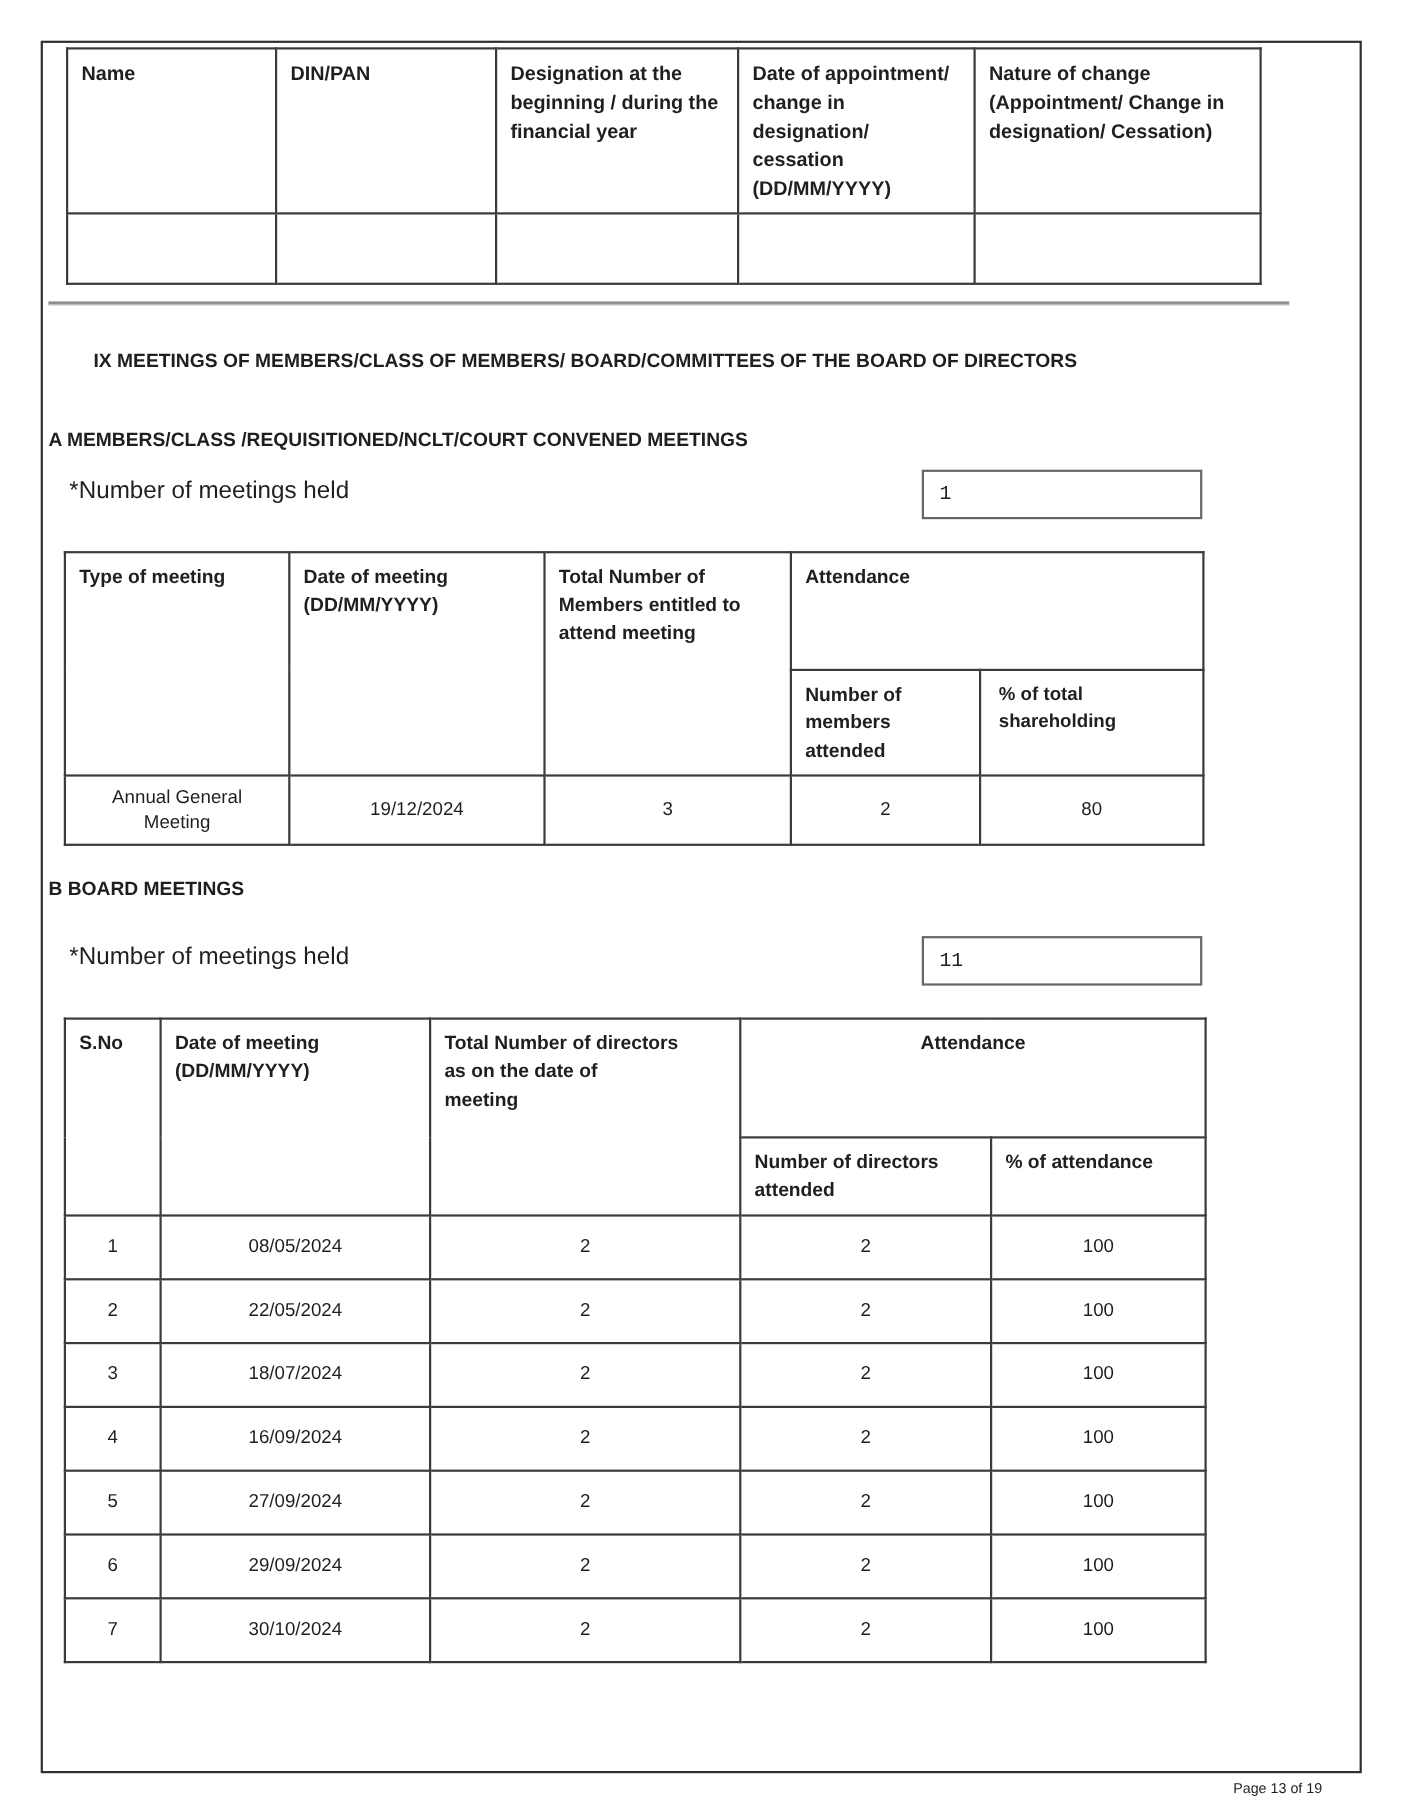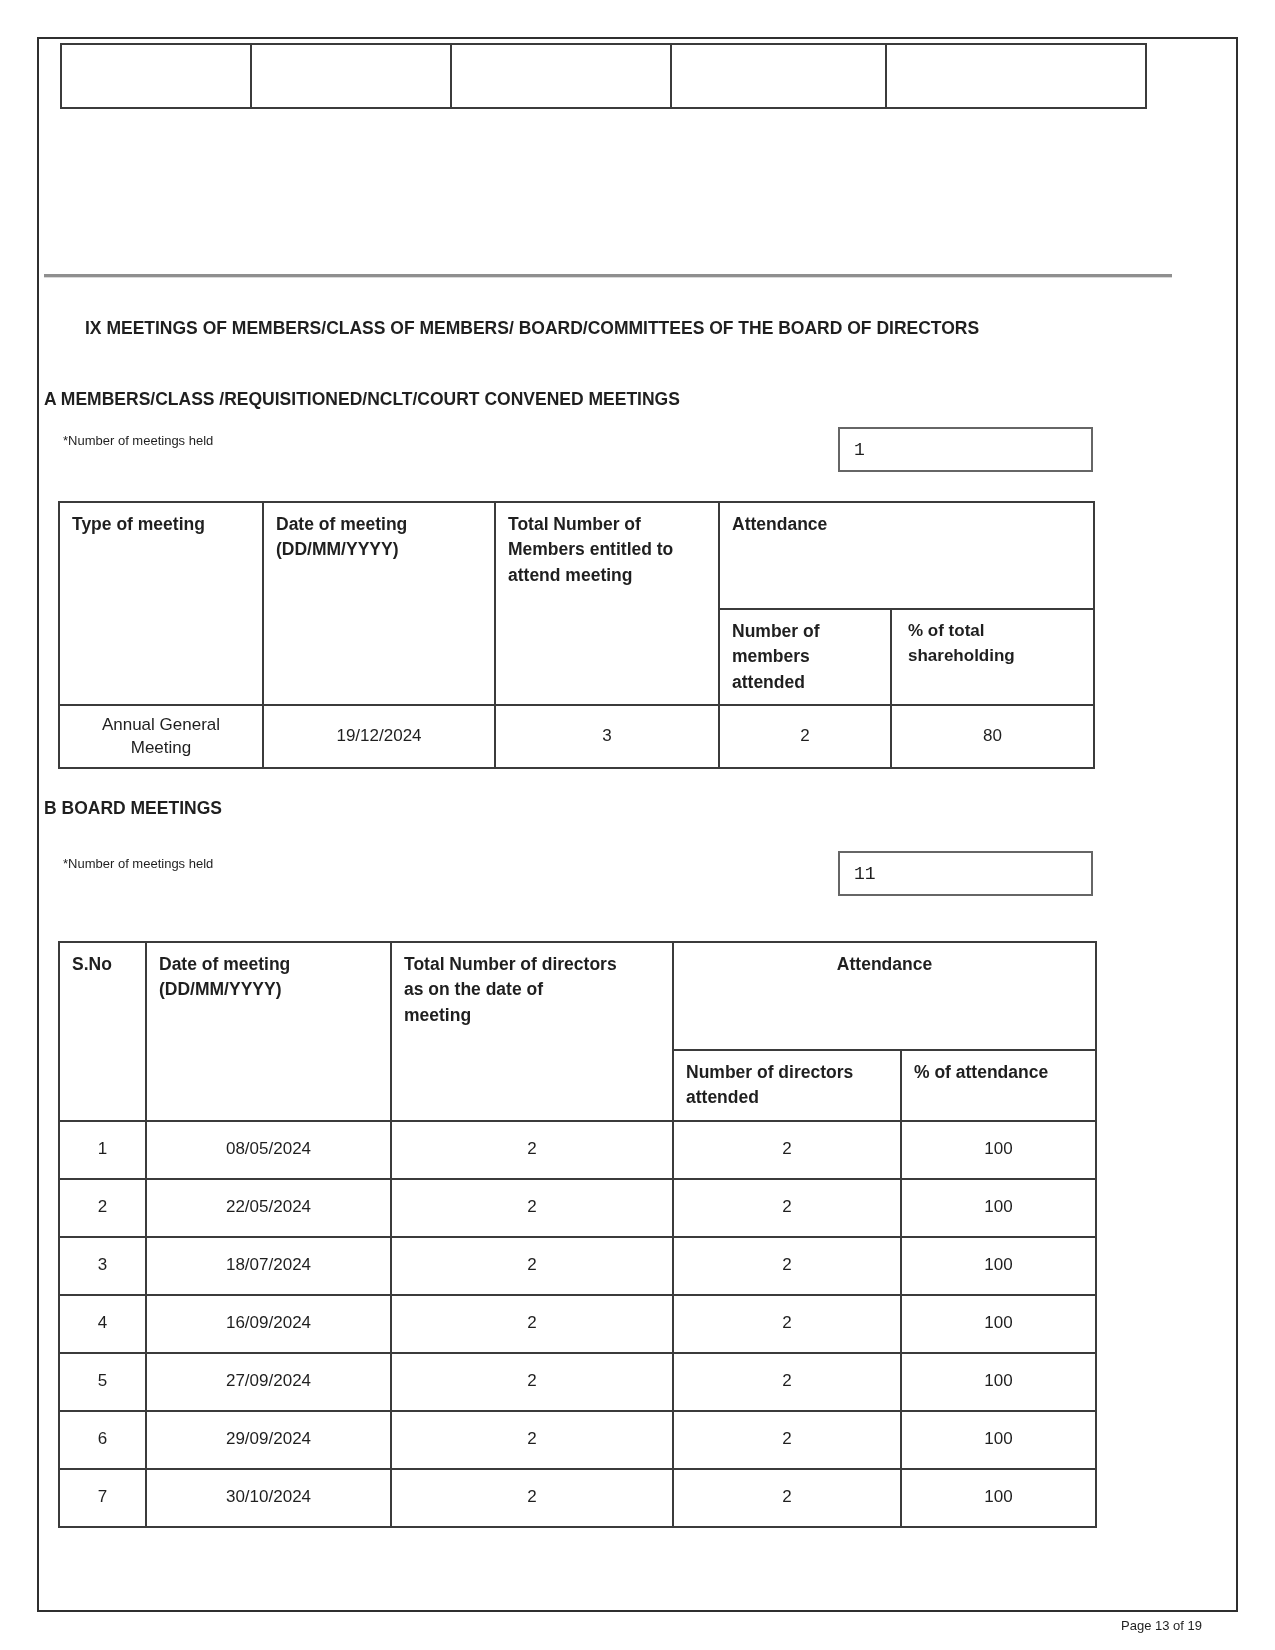--- a/index.html
+++ b/index.html
@@ -27,29 +27,29 @@
   .tbl-directors .hdr td { font-size:18px; }
   .data td {
     font-size:17px; text-align:center; vertical-align:middle;
     white-space:pre-line; line-height:1.35;
   }
   .att-center { text-align:center !important; }
   .tight { padding:9px 16px !important; font-size:17px !important; }
 
   .tbl-directors { left:60px; top:43px; }
   .tbl-members  { left:58px; top:501px; }
-  .tbl-board    { left:58px; top:925px;margin-top:16px; }
+  .tbl-board    { left:58px; top:925px; }
 
   .divider {
     left:44px; top:274px; width:1128px; height:4px;
     border-top:3px solid #8f8f8f; border-bottom:1px solid #d9d9d9;
   }
 
   .heading { font-weight:bold; font-size:17.5px; white-space:nowrap; }
-  .label   { font-size:13px; white-space:nowrap; }
+  .label   { font-size:22px; white-space:nowrap; }
 
   .num-box {
     width:255px; height:45px; border:2px solid #666666;
     display:flex; align-items:center; padding-left:14px;
     font-family:"Liberation Mono", monospace; font-size:18px;
   }
 
   .footer { font-size:13px; }
 </style>
 </head>
@@ -59,20 +59,34 @@
 
 <table class="abs tbl tbl-directors" width="1085">
   <colgroup>
     <col style="width:190px">
       <col style="width:200px">
       <col style="width:220px">
     <col style="width:215px">
       <col style="width:260px">
   </colgroup>
   <tbody>
+      <tr class="hdr" style="height:140px">
+    <td>Name</td>
+    <td>DIN/PAN</td>
+    <td>Designation at the
+beginning / during the
+financial year</td>
+    <td>Date of appointment/
+change in designation/
+cessation
+(DD/MM/YYYY)</td>
+    <td>Nature of change
+(Appointment/ Change in
+designation/ Cessation)</td>
+  </tr>
   <tr class="data" style="height:64px">
     <td></td>
     <td></td>
     <td></td>
     <td></td>
     <td></td>
   </tr>
 </tbody>
   </table>
 

